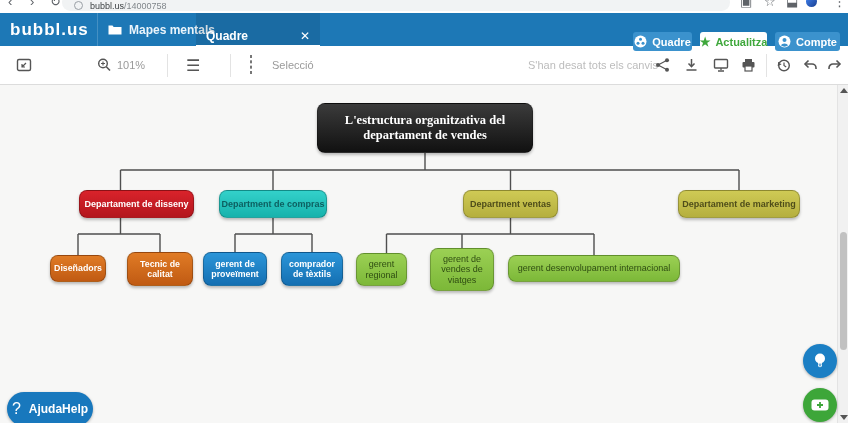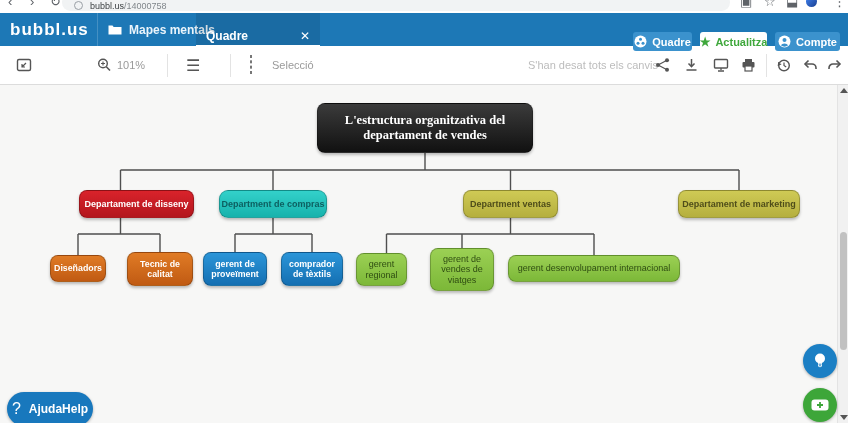--- a/index.html
+++ b/index.html
@@ -235,21 +235,21 @@
   </div>
 
   <div class="fab fab-plus">
     <svg width="18" height="12" viewBox="0 0 18 12">
       <rect x="0.5" y="0.5" width="17" height="11" rx="3" fill="#fff"></rect>
       <path d="M9 3 v6 M6 6 h6" stroke="#3da639" stroke-width="1.8"></path>
     </svg>
   </div>
 <div class="node" style="left: 317px; top: 18px; width: 216px; height: 50px; background: linear-gradient(rgb(59, 59, 59), rgb(17, 17, 17)); color: rgb(255, 255, 255); font-size: 12.5px; font-weight: bold; font-family: Liberation Serif, serif;">L'estructura organitzativa del departament de vendes</div>
     <div class="node nowrap" style="left: 63px; top: 105px; width: 115px; height: 28px; background: linear-gradient(rgb(217, 35, 43), rgb(179, 22, 29)); color: rgb(255, 255, 255); font-size: 9px; font-weight: bold; margin-left: 16px;">Departament de disseny</div>
-    <div class="node nowrap" style="left: 219px; top: 105px; width: 108px; height: 28px; background: linear-gradient(rgb(51, 209, 202), rgb(23, 178, 172)); color: rgb(13, 95, 96); font-size: 9px; font-weight: bold; border-radius: 9px;">Department de compras</div>
+    <div class="node nowrap" style="left: 219px; top: 105px; width: 108px; height: 28px; background: linear-gradient(rgb(51, 209, 202), rgb(23, 178, 172)); color: rgb(13, 95, 96); font-size: 9px; font-weight: bold;">Department de compras</div>
     <div class="node nowrap" style="left: 463px; top: 105px; width: 95px; height: 28px; background: linear-gradient(rgb(207, 202, 85), rgb(181, 175, 62)); color: rgb(79, 77, 26); font-size: 9px; font-weight: bold;">Department ventas</div>
     <div class="node nowrap" style="left: 678px; top: 105px; width: 122px; height: 28px; background: linear-gradient(rgb(207, 202, 85), rgb(181, 175, 62)); color: rgb(79, 77, 26); font-size: 9px; font-weight: bold;">Departament de marketing</div>
     <div class="node nowrap" style="left: 50px; top: 170px; width: 56px; height: 27px; background: linear-gradient(rgb(224, 123, 37), rgb(192, 90, 19)); color: rgb(255, 255, 255); font-size: 8.8px; font-weight: bold;">Diseñadors</div>
     <div class="node" style="left: 127px; top: 167px; width: 66px; height: 34px; background: linear-gradient(rgb(224, 123, 37), rgb(192, 90, 19)); color: rgb(255, 255, 255); font-size: 8.8px; font-weight: bold;">Tecnic de calitat</div>
     <div class="node" style="left: 203px; top: 167px; width: 64px; height: 34px; background: linear-gradient(rgb(43, 149, 216), rgb(20, 111, 178)); color: rgb(255, 255, 255); font-size: 8.8px; font-weight: bold;">gerent de proveïment</div>
     <div class="node" style="left: 281px; top: 167px; width: 62px; height: 34px; background: linear-gradient(rgb(43, 149, 216), rgb(20, 111, 178)); color: rgb(255, 255, 255); font-size: 8.8px; font-weight: bold;">comprador de tèxtils</div>
     <div class="node" style="left: 356px; top: 168px; width: 51px; height: 33px; background: linear-gradient(rgb(155, 208, 84), rgb(124, 184, 56)); color: rgb(47, 77, 18); font-size: 9px; font-weight: normal;">gerent regional</div>
     <div class="node" style="left: 430px; top: 163px; width: 64px; height: 43px; background: linear-gradient(rgb(155, 208, 84), rgb(124, 184, 56)); color: rgb(47, 77, 18); font-size: 9px; font-weight: normal;">gerent de vendes de viatges</div>
     <div class="node nowrap" style="left: 508px; top: 170px; width: 172px; height: 27px; background: linear-gradient(rgb(155, 208, 84), rgb(124, 184, 56)); color: rgb(47, 77, 18); font-size: 9px; font-weight: normal;">gerent desenvolupament internacional</div>
   </div>

